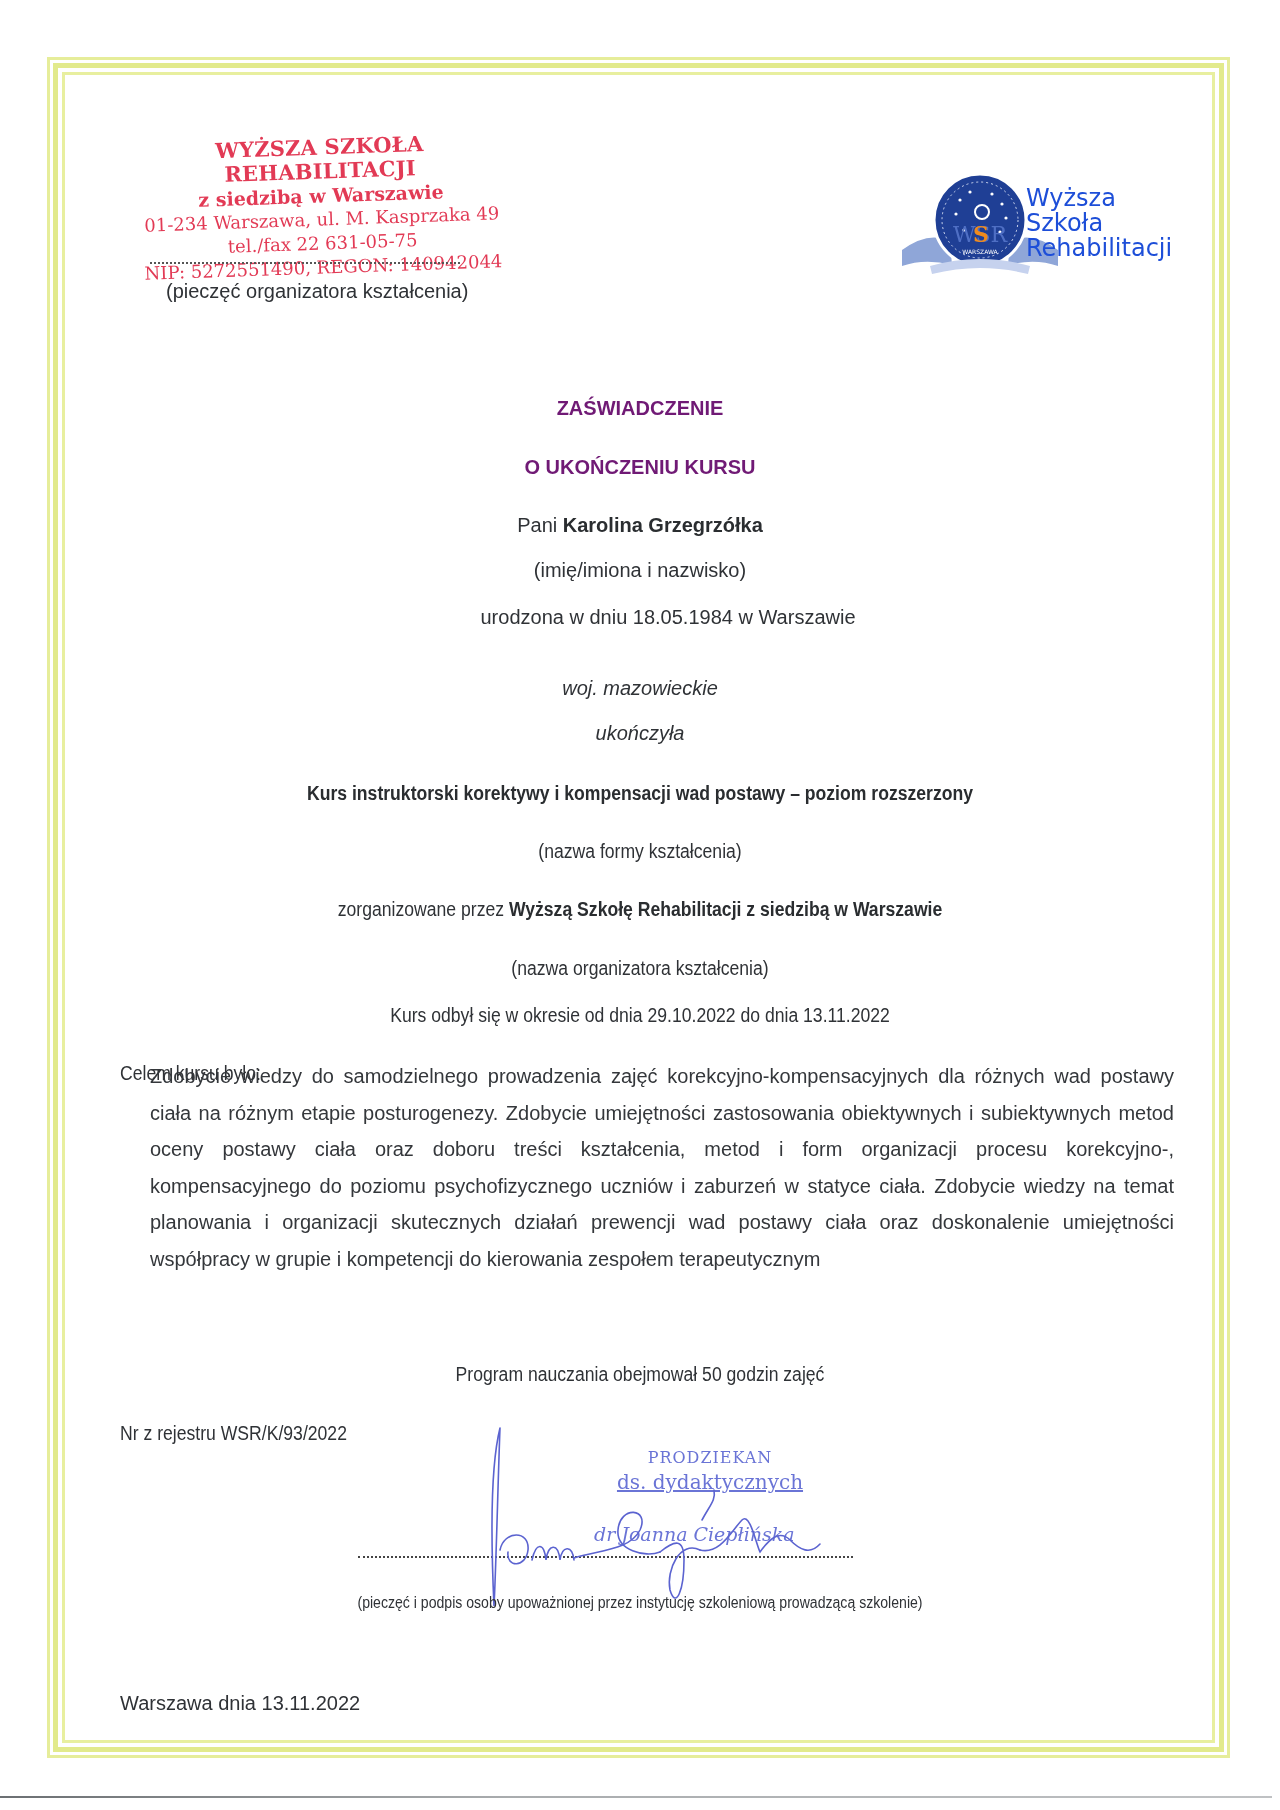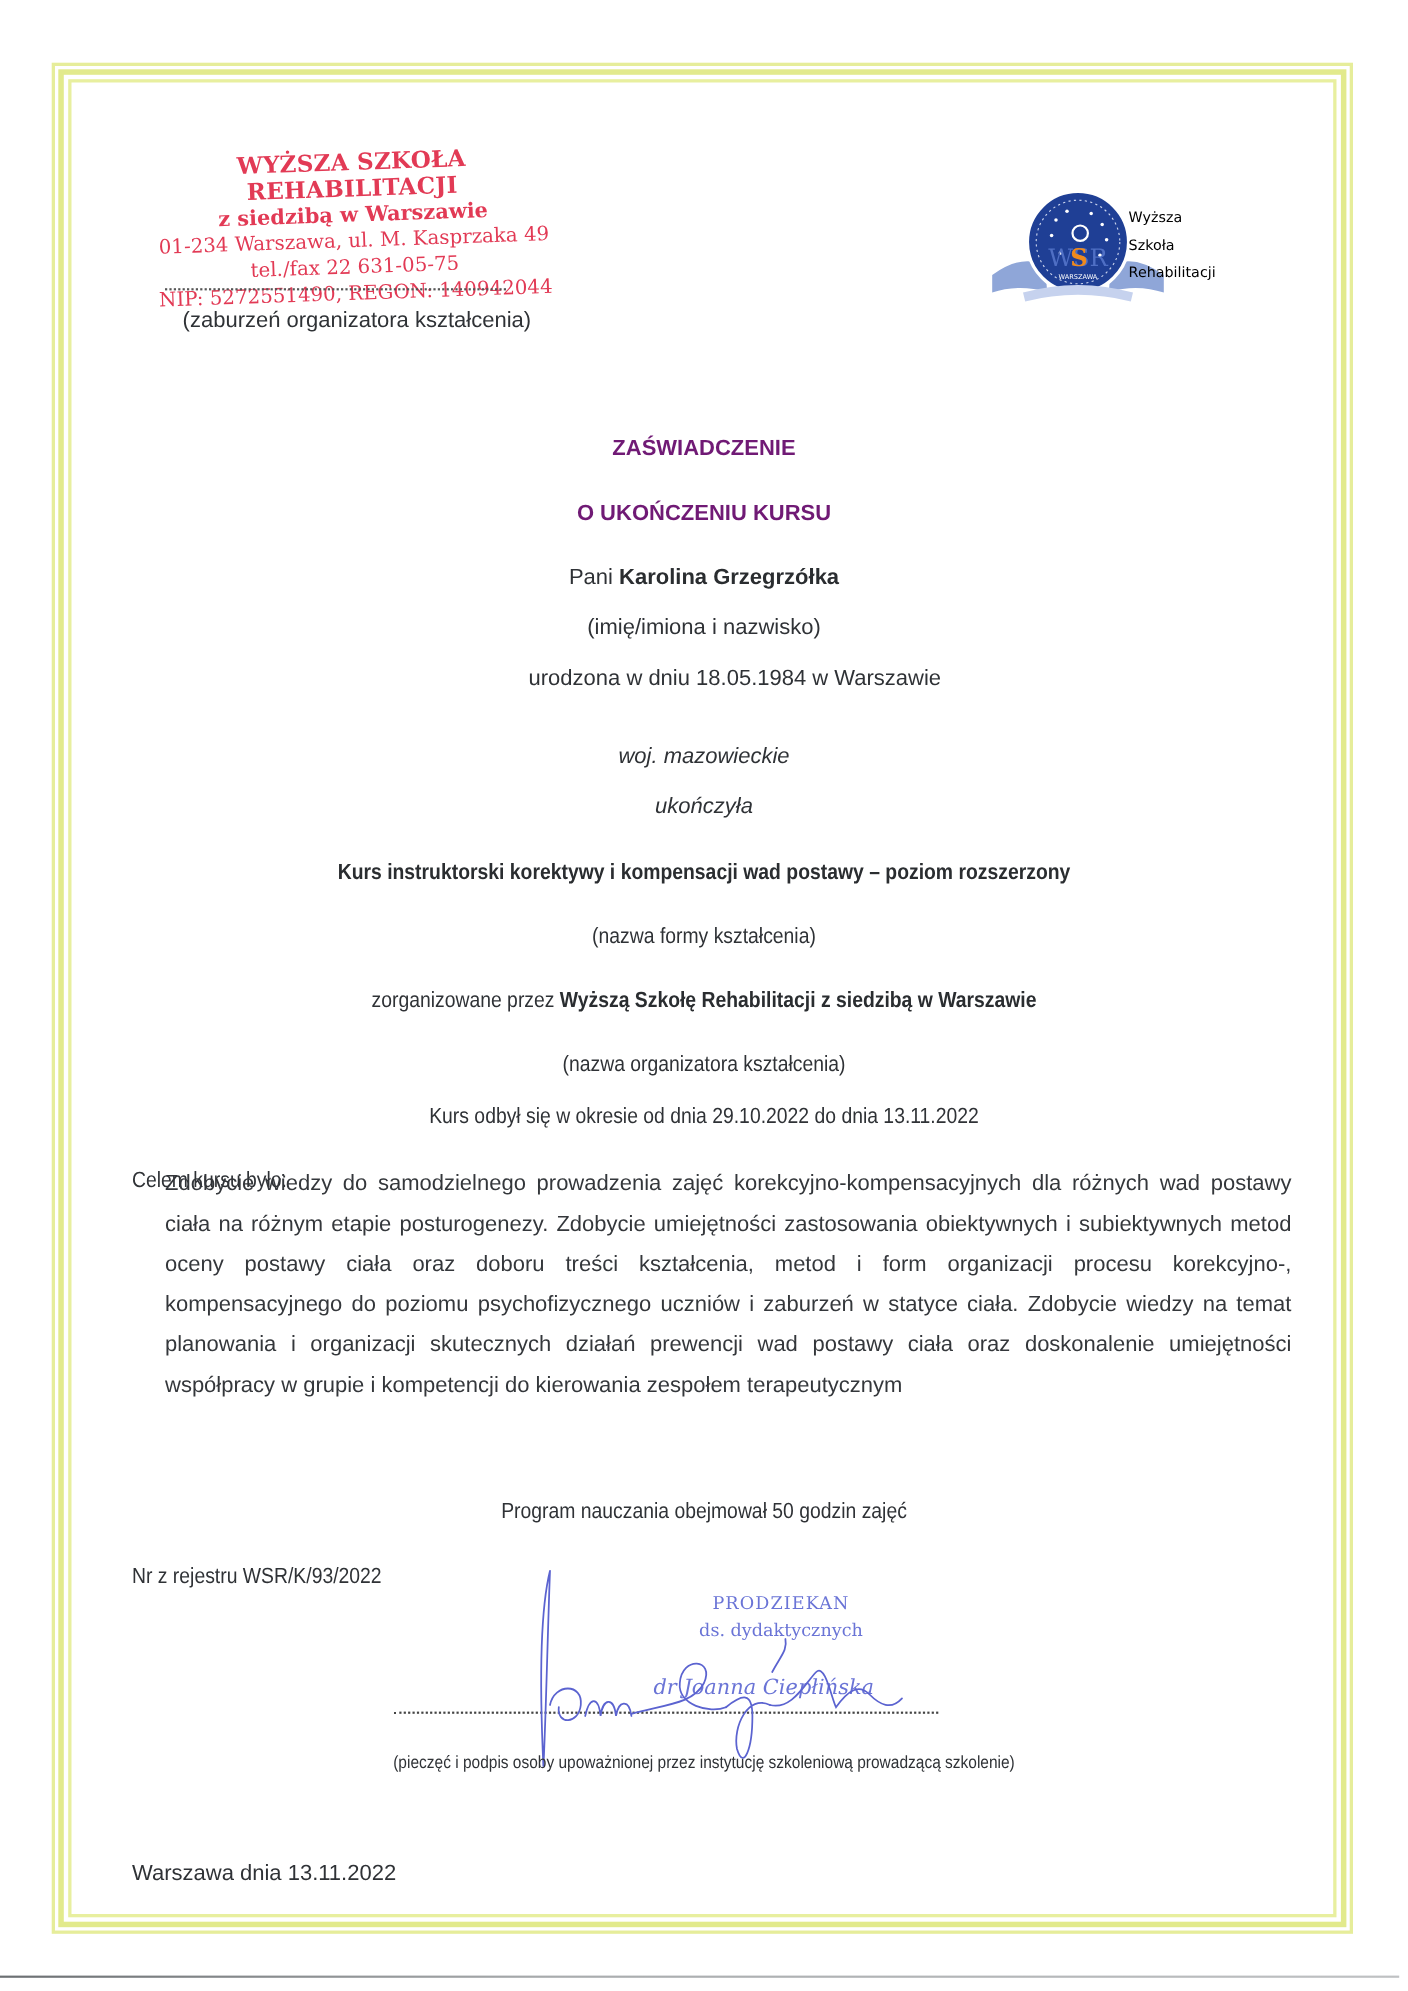--- a/index.html
+++ b/index.html
@@ -42,22 +42,22 @@
     .stamp-caption {
       position: absolute; left: 166px; top: 280px; font-size: 20px; color: #2f3236;
     }
     .stamp-dots {
       position: absolute; left: 150px; top: 262px; width: 310px; border-top: 2px dotted #555;
     }
 
     
     .logo { position: absolute; left: 890px; top: 170px; width: 260px; height: 110px; }
     .logo-text {
-      position: absolute; left: 1026px; top: 186px; font-size: 13px; line-height: 25px;
-      color: #000000; font-family: "DejaVu Sans", sans-serif;
+      position: absolute; left: 1026px; top: 186px; font-size: 24px; line-height: 25px;
+      color: #1d4ed8; font-family: "DejaVu Sans", sans-serif;
     }
 
     
     .c-line {
       position: absolute; left: 0; width: 1280px; text-align: center;
       font-size: 20px; line-height: 24px; color: #2f3236;
     }
     .c-line b { font-weight: bold; color: #2a2d30; }
     .title { font-weight: bold; font-size: 20px; color: #701a75; }
     .narrow { font-family: "Liberation Sans", sans-serif; transform: scaleX(0.88); }
@@ -71,21 +71,21 @@
       font-size: 20px; line-height: 36.6px; text-align: justify; color: #34373b;
     }
 
     
     .sig-stamp {
       position: absolute; left: 560px; top: 1446px; width: 300px; text-align: center;
       font-family: "DejaVu Serif", "Liberation Serif", serif; color: #6a74d6;
       line-height: 24px;
     }
     .sig-stamp .role { font-size: 16px; letter-spacing: 1px; }
-    .sig-stamp .dept { font-size: 16px; }
+    .sig-stamp .dept { font-size: 20px; text-decoration: underline; }
     .sig-name {
       position: absolute; left: 594px; top: 1523px;
       font-family: "DejaVu Serif", "Liberation Serif", serif; font-style: italic;
       color: #6a74d6; font-size: 19px;
     }
     .sig-dots {
       position: absolute; left: 358px; top: 1556px; width: 495px; border-top: 2px dotted #444;
     }
     .signature { position: absolute; left: 470px; top: 1420px; width: 420px; height: 190px; }
     .sig-caption {
@@ -102,21 +102,21 @@
 <div class="scan-edge"></div>
 
 <div class="org-stamp">
   <div class="l1">WYŻSZA SZKOŁA REHABILITACJI</div>
   <div class="l2">z siedzibą w Warszawie</div>
   <div class="l3">01-234 Warszawa, ul. M. Kasprzaka 49</div>
   <div class="l4">tel./fax 22 631-05-75</div>
   <div class="l5">NIP: 5272551490, REGON: 140942044</div>
 </div>
 <div class="stamp-dots"></div>
-<div class="stamp-caption">(zaburzeń organizatora kształcenia)</div>
+<div class="stamp-caption">(pieczęć organizatora kształcenia)</div>
 
 <svg class="logo" viewBox="0 0 260 110">
   <path d="M12 80 Q 40 60 60 72 L 62 95 Q 35 88 12 96 Z" fill="#8fa6d8"></path>
   <path d="M168 80 Q 140 60 120 72 L 118 95 Q 145 88 168 96 Z" fill="#8fa6d8"></path>
   <circle cx="90" cy="50" r="46" fill="#1f3f95" stroke="#ffffff" stroke-width="3"></circle>
   <circle cx="90" cy="50" r="38" fill="none" stroke="#cfd8f0" stroke-width="1" stroke-dasharray="2 3"></circle>
   <g fill="#ffffff">
     <circle cx="70" cy="30" r="1.6"></circle>
       <circle cx="80" cy="22" r="1.6"></circle>
       <circle cx="102" cy="24" r="1.6"></circle>

